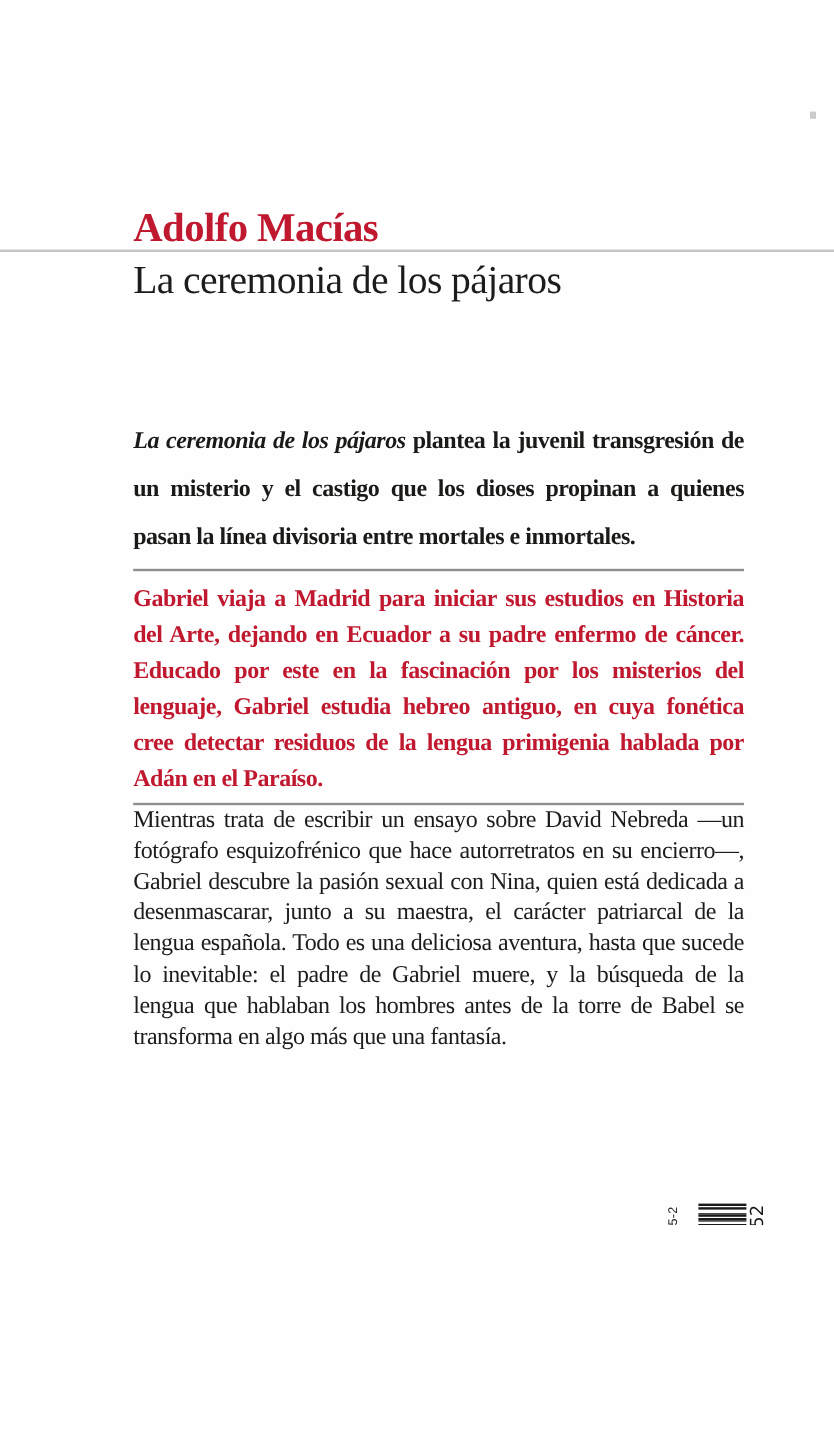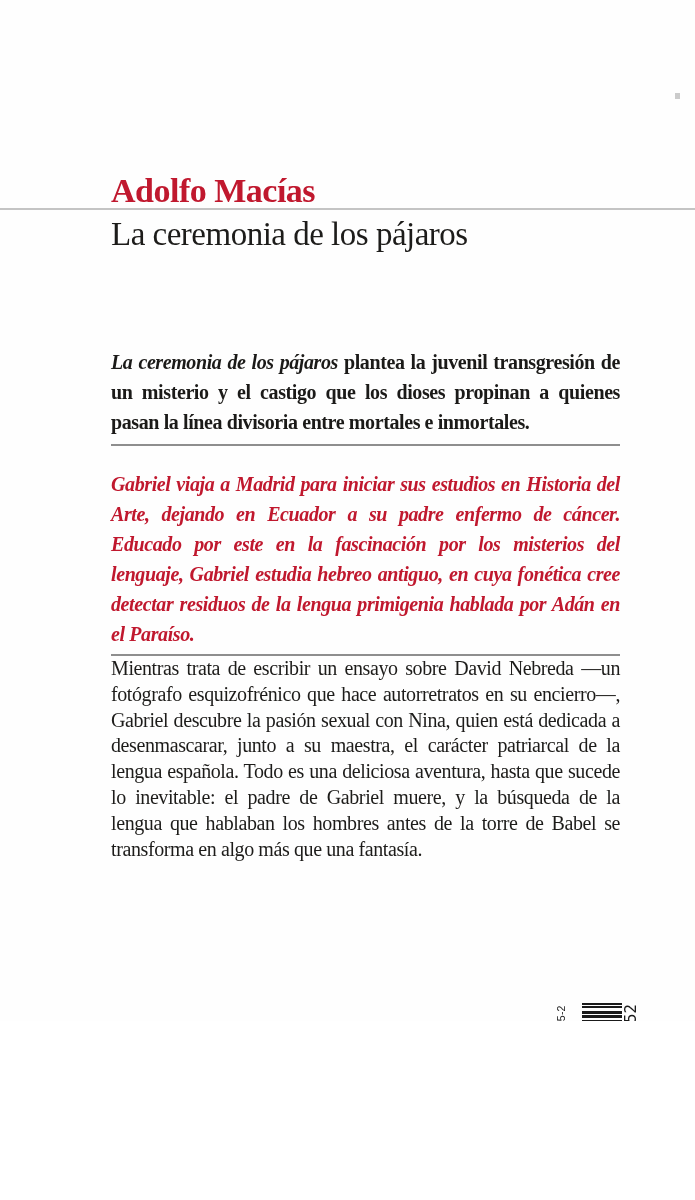--- a/index.html
+++ b/index.html
@@ -28,34 +28,34 @@
     color:#1d1c1a; white-space:nowrap;
   }
   .text-col {
     position:absolute; left:111px; top:347px; width:509px;
   }
   .para {
     margin:0; text-align:justify; hyphens:auto; -webkit-hyphens:auto;
     letter-spacing:-0.4px;
   }
   .para.intro {
-    font-size:20px; line-height:30px; font-weight:700; color:#1b1a18;
+    font-size:20px; line-height:40px; font-weight:700; color:#1b1a18;
   }
   .para.intro .work-title { font-style:italic; }
   .para.highlight {
     font-size:20px; line-height:30px; font-weight:700;
   }
   .para.body {
     font-size:20px; line-height:25.8px; font-weight:400; color:#1d1c1a;
   }
   .rule-mid {
     height:2px; background:#8e8e8e; border:0;
     margin:7px 0 0 0;
   }
-  .para.highlight { margin-top:23px;font-style:italic; }
+  .para.highlight { margin-top:8px; }
   .para.body { }
   .rule-mid.second { margin-top:5px; }
   .imprint {
     position:absolute; left:114px; top:1096px;
     font-size:26px; letter-spacing:-0.3px; color:#262522;
     white-space:nowrap;
   }
   .imprint .bold { font-weight:700; }
   .barcode {
     position:absolute; left:556px; top:1146px;

